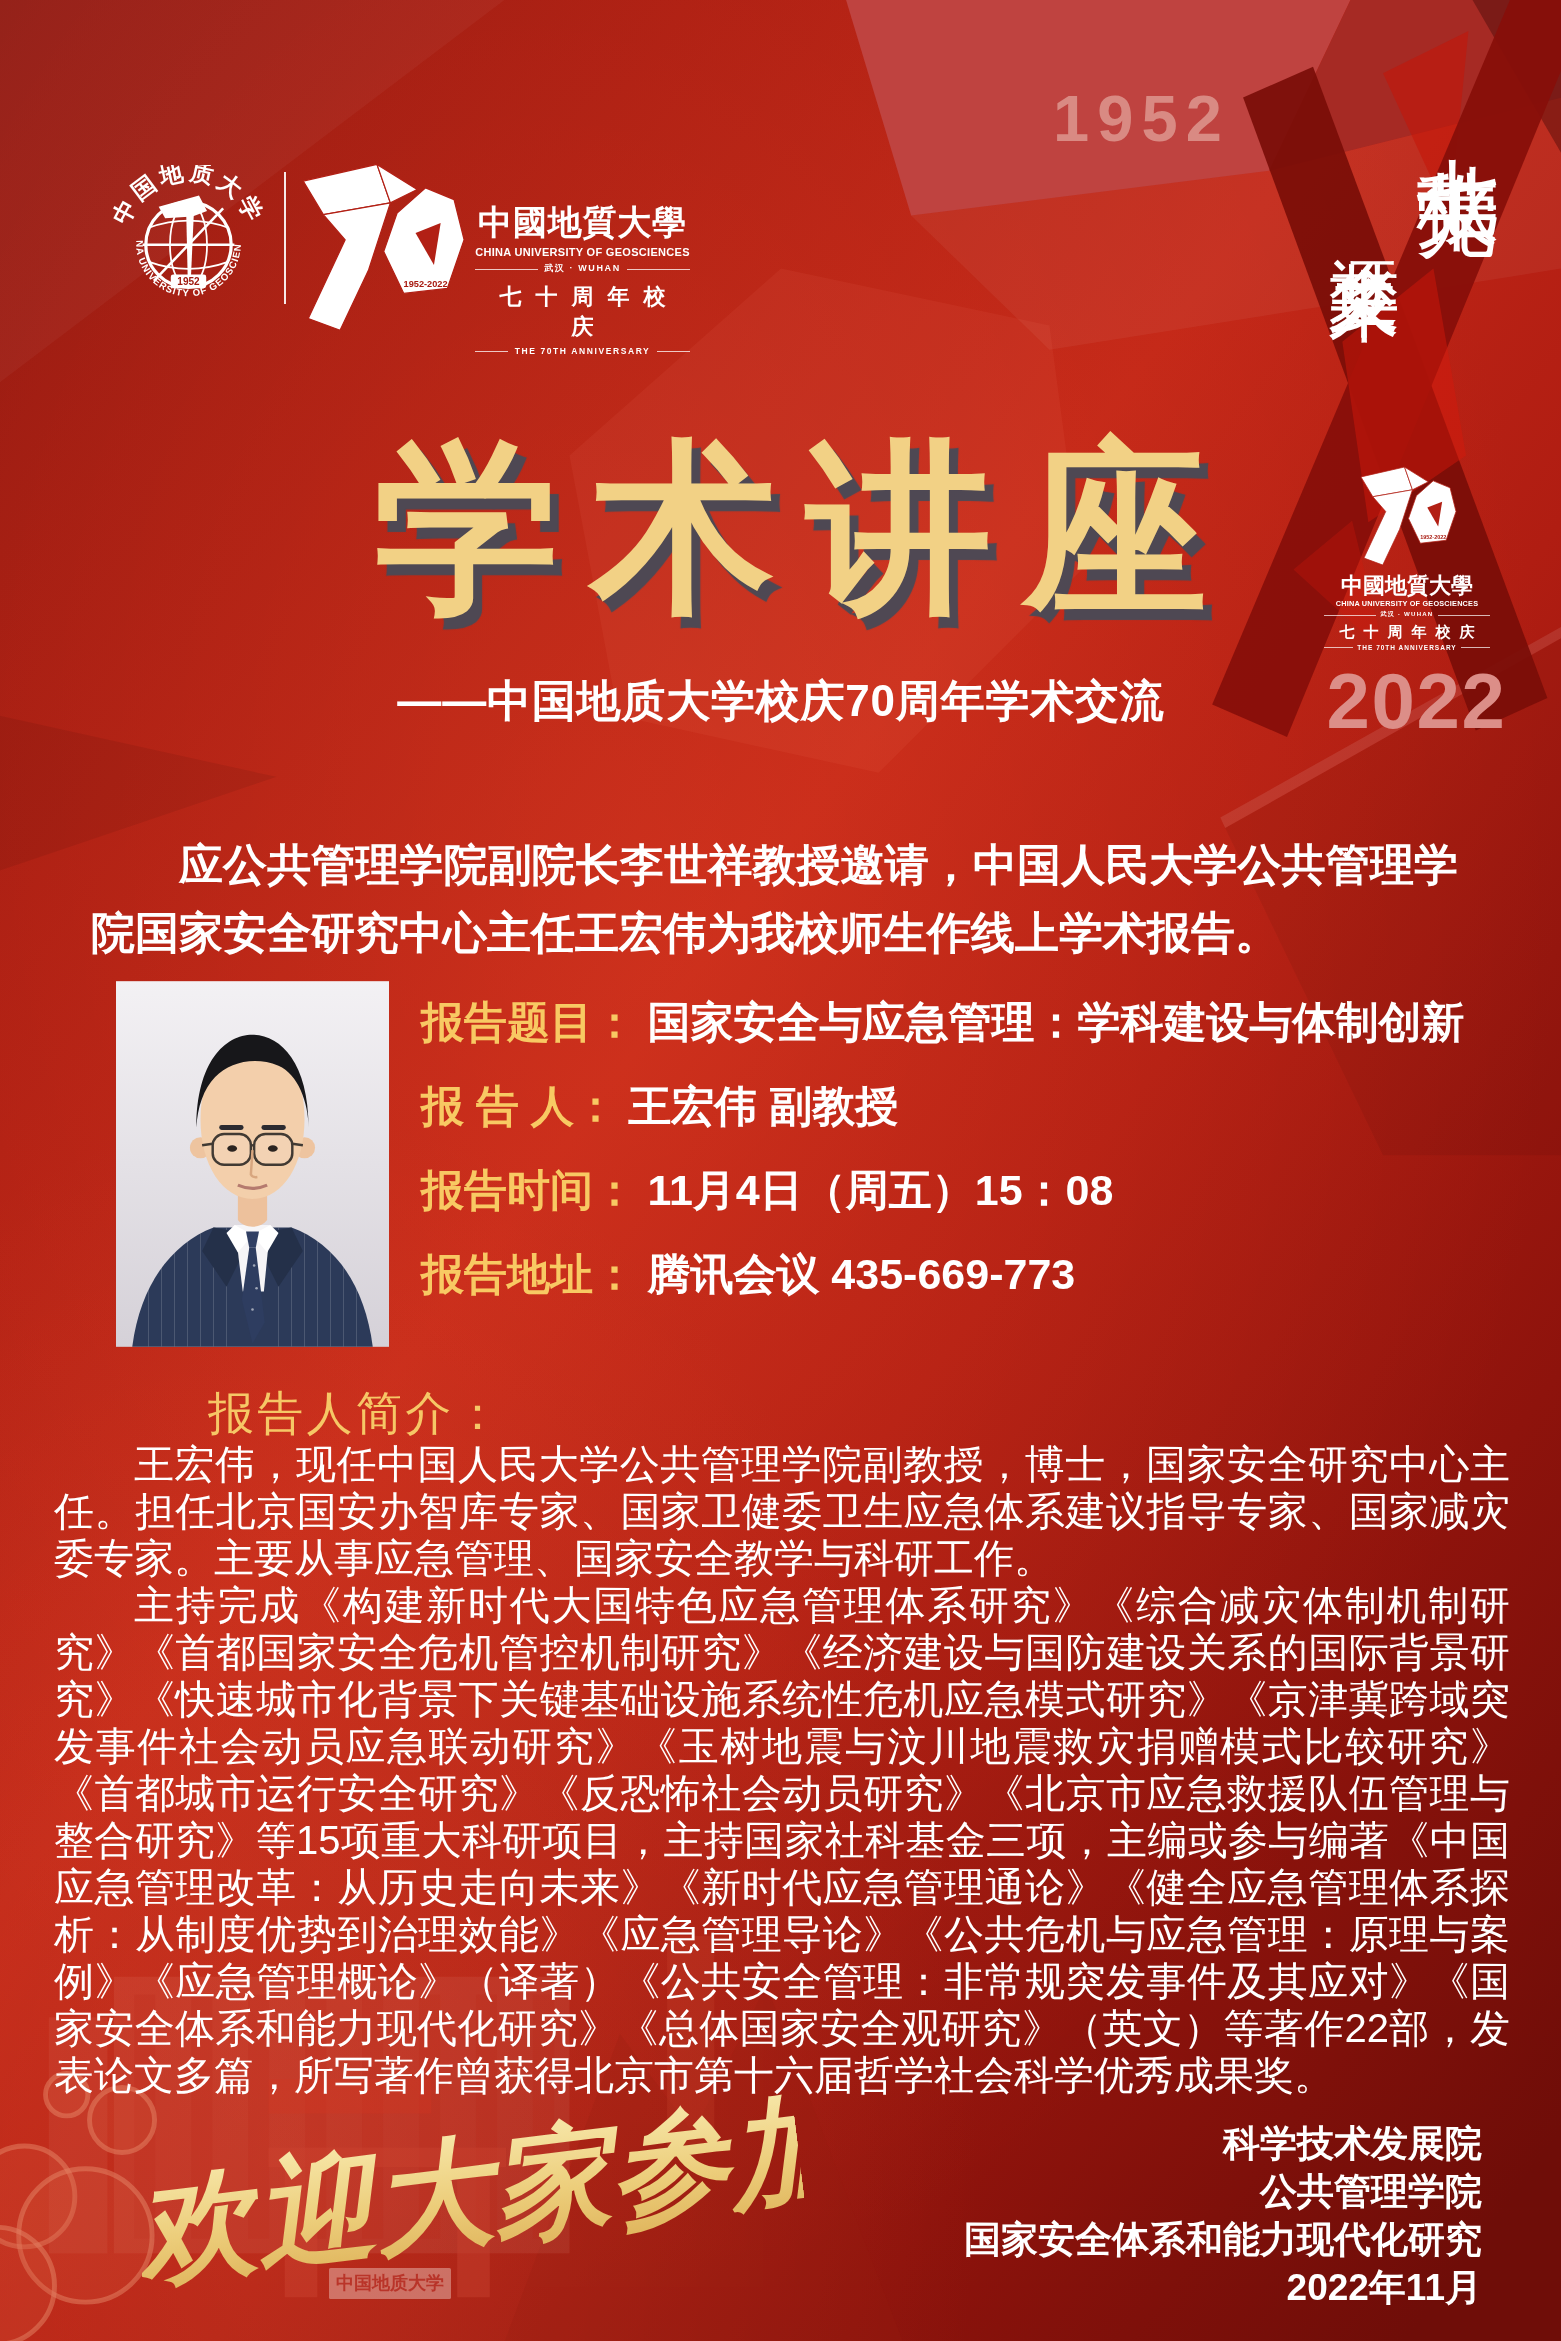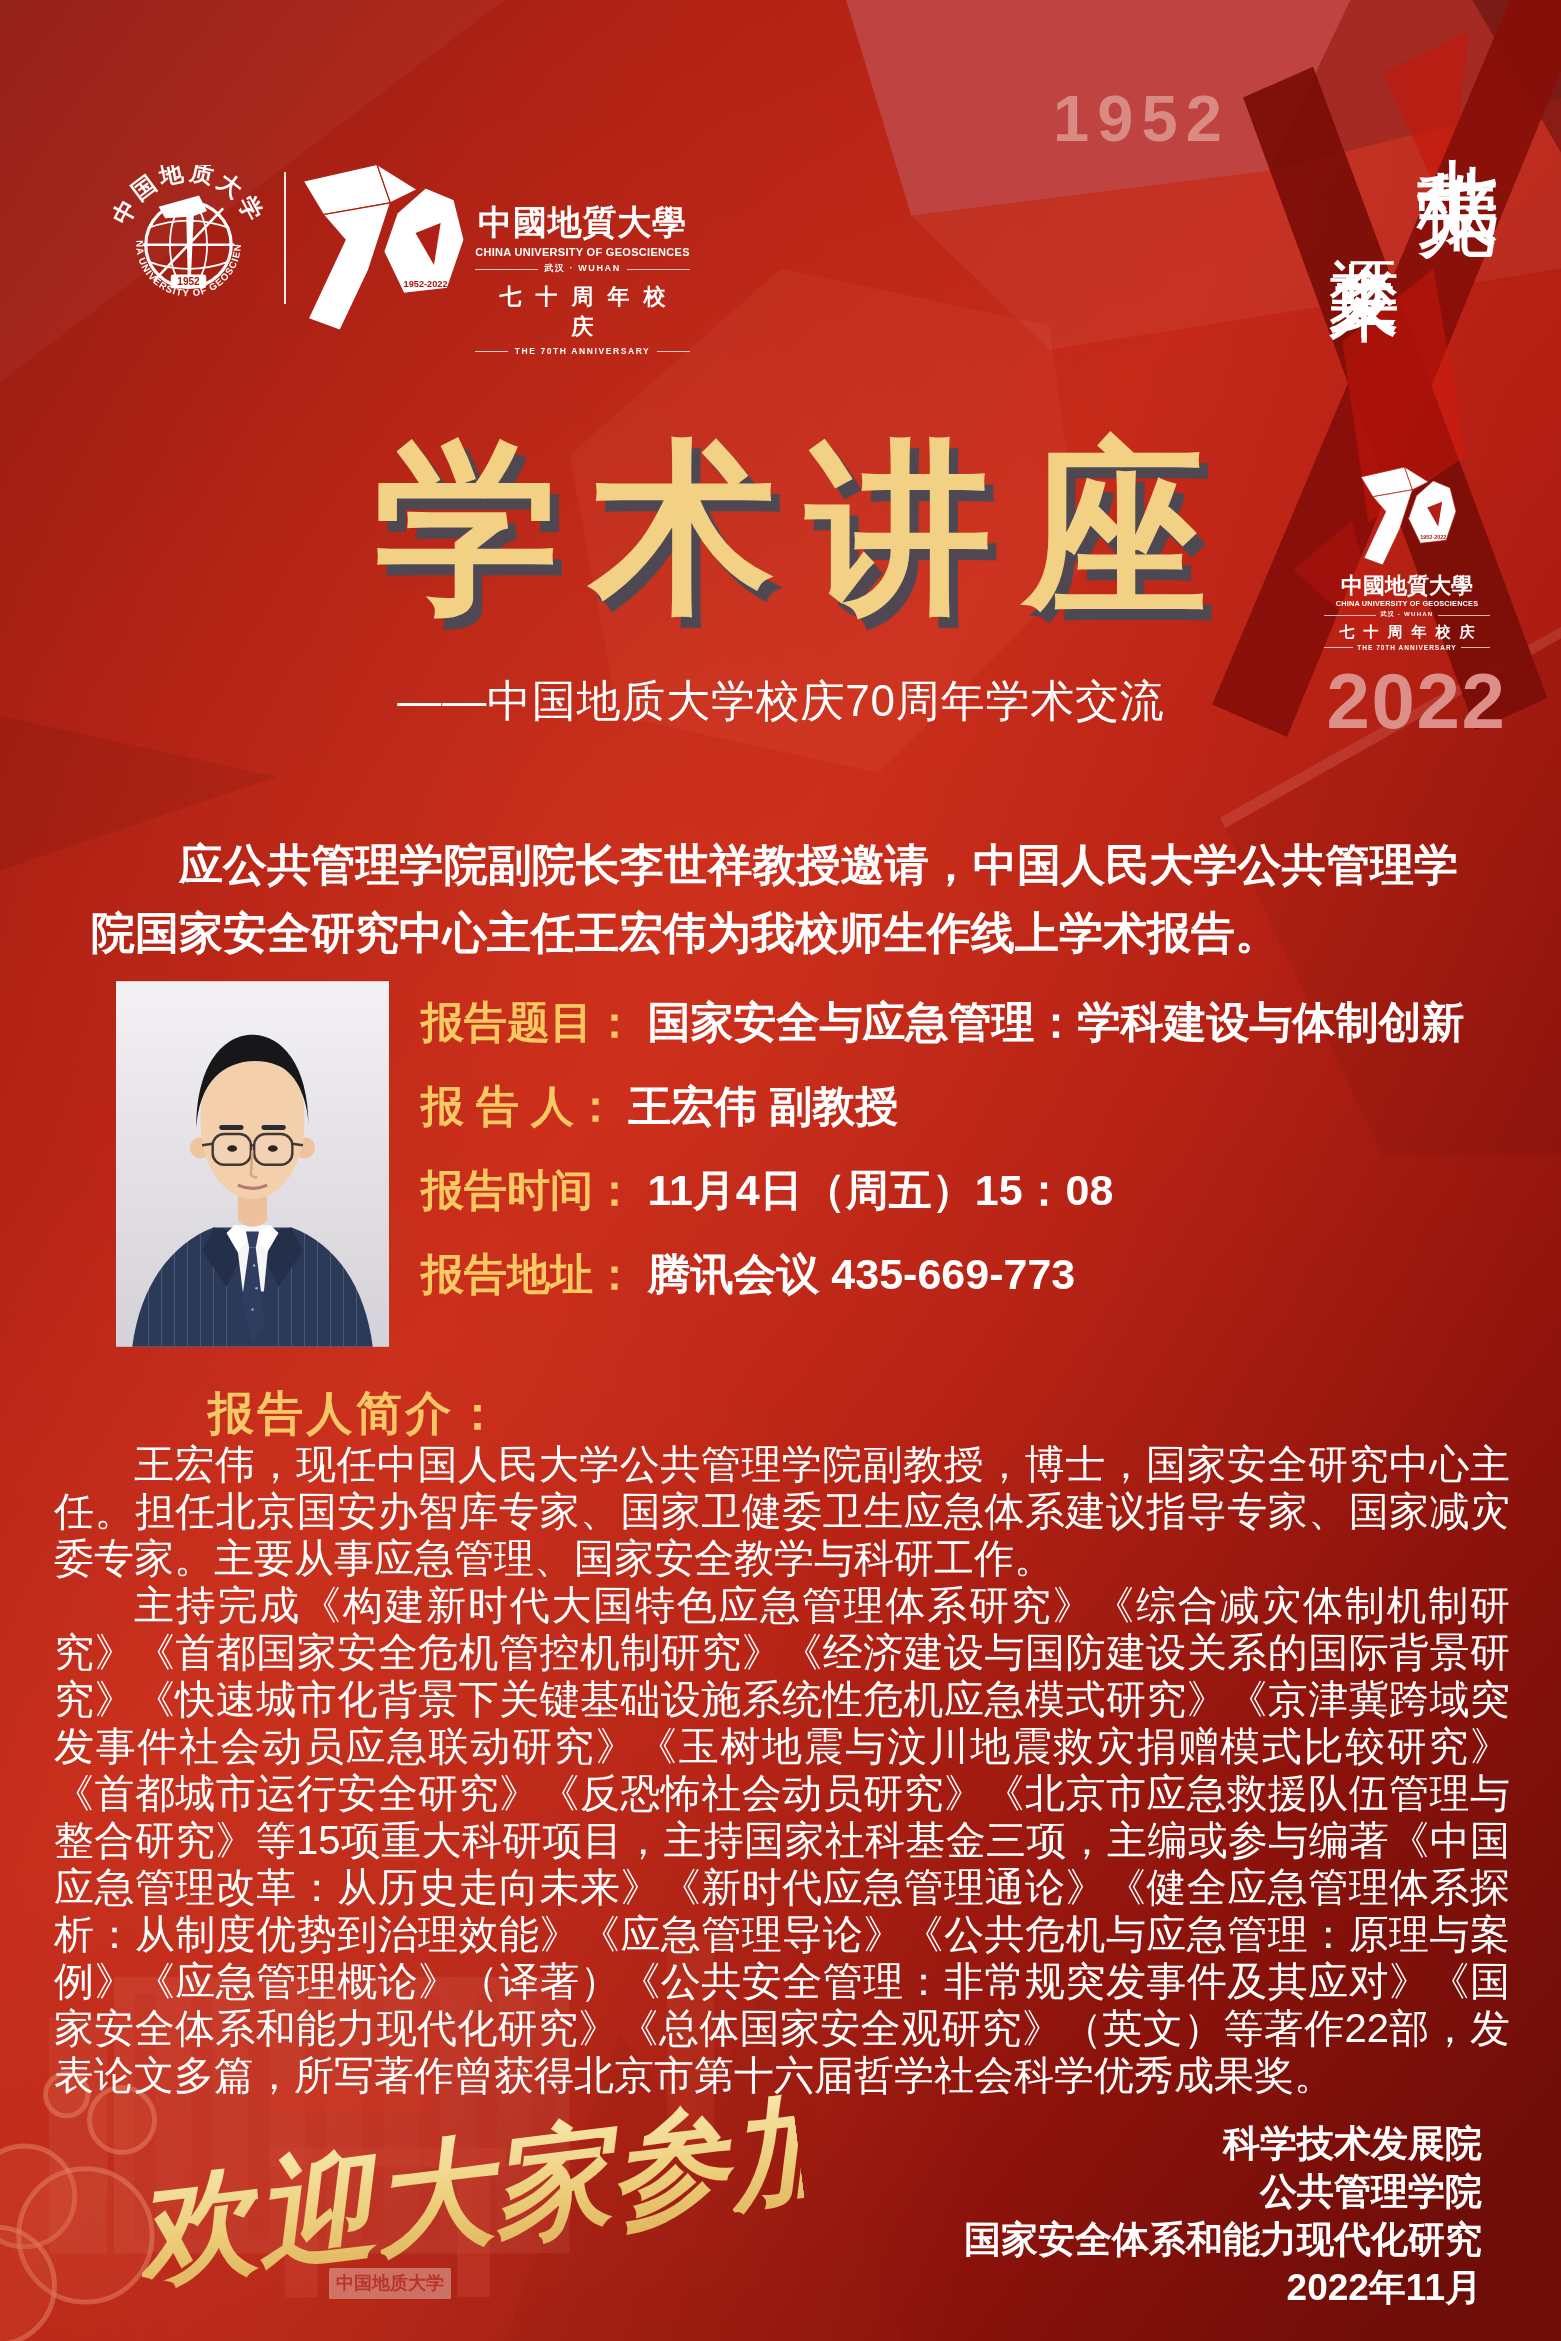--- a/index.html
+++ b/index.html
@@ -41,36 +41,36 @@
   .mini-anniv-en{font-size:6.5px;letter-spacing:1px;}
   .year-2022{position:absolute;left:1306px;top:656px;width:221px;text-align:center;
              font-size:78px;font-weight:bold;color:#dc8e88;letter-spacing:1.6px;}
 
   
   .main-title{position:absolute;left:0;top:433px;width:100%;margin:0;text-align:center;
               font-family:"Liberation Serif",serif;font-weight:bold;font-size:185px;line-height:1.05;
               color:#f2d185;letter-spacing:31px;text-indent:31px;
               text-shadow:9px 10.6px 0.8px rgba(72,74,86,.95);padding-left:10px;}
   .subtitle{position:absolute;left:0;top:672px;width:100%;text-align:center;
-            font-size:44px;font-weight:normal;color:#fff;letter-spacing:0.8px;}
+            font-size:44px;font-weight:bold;color:#fff;letter-spacing:0.8px;}
 
   
   .intro{position:absolute;left:91px;top:831px;width:1367px;margin:0;
          font-size:44px;font-weight:bold;color:#fff;line-height:68px;
          text-align:justify;text-indent:2em;}
 
   
   .photo{position:absolute;left:116px;top:981px;width:273px;height:366px;}
   .details{position:absolute;left:421px;top:994px;width:1066px;}
   .drow{display:flex;align-items:baseline;height:49px;margin-bottom:35px;white-space:nowrap;}
   .dlabel{color:#f8c963;font-size:43px;font-weight:bold;}
   .dvalue{color:#fff;font-size:43px;font-weight:bold;margin-left:11.4px;}
 
   
-  .bio-heading{position:absolute;left:208px;top:1383px;font-size:46px;font-weight:bold;
+  .bio-heading{position:absolute;left:208px;top:1383px;font-size:46px;font-weight:normal;
                color:#f6c766;letter-spacing:3.3px;}
   .bio{position:absolute;left:54px;top:1441px;width:1456px;}
   .bio p{margin:0;font-size:40px;font-weight:normal;color:#fff;line-height:47px;
          text-align:justify;text-indent:2em;}
 
   
   .welcome{position:absolute;left:137px;top:2154px;width:667px;
            font-family:"DejaVu Serif",serif;font-style:italic;font-weight:bold;font-size:119px;
            transform:rotate(-7deg);transform-origin:left center;
            background:linear-gradient(180deg,#f9ecb2 0%,#eccd7a 55%,#dcae54 100%);

